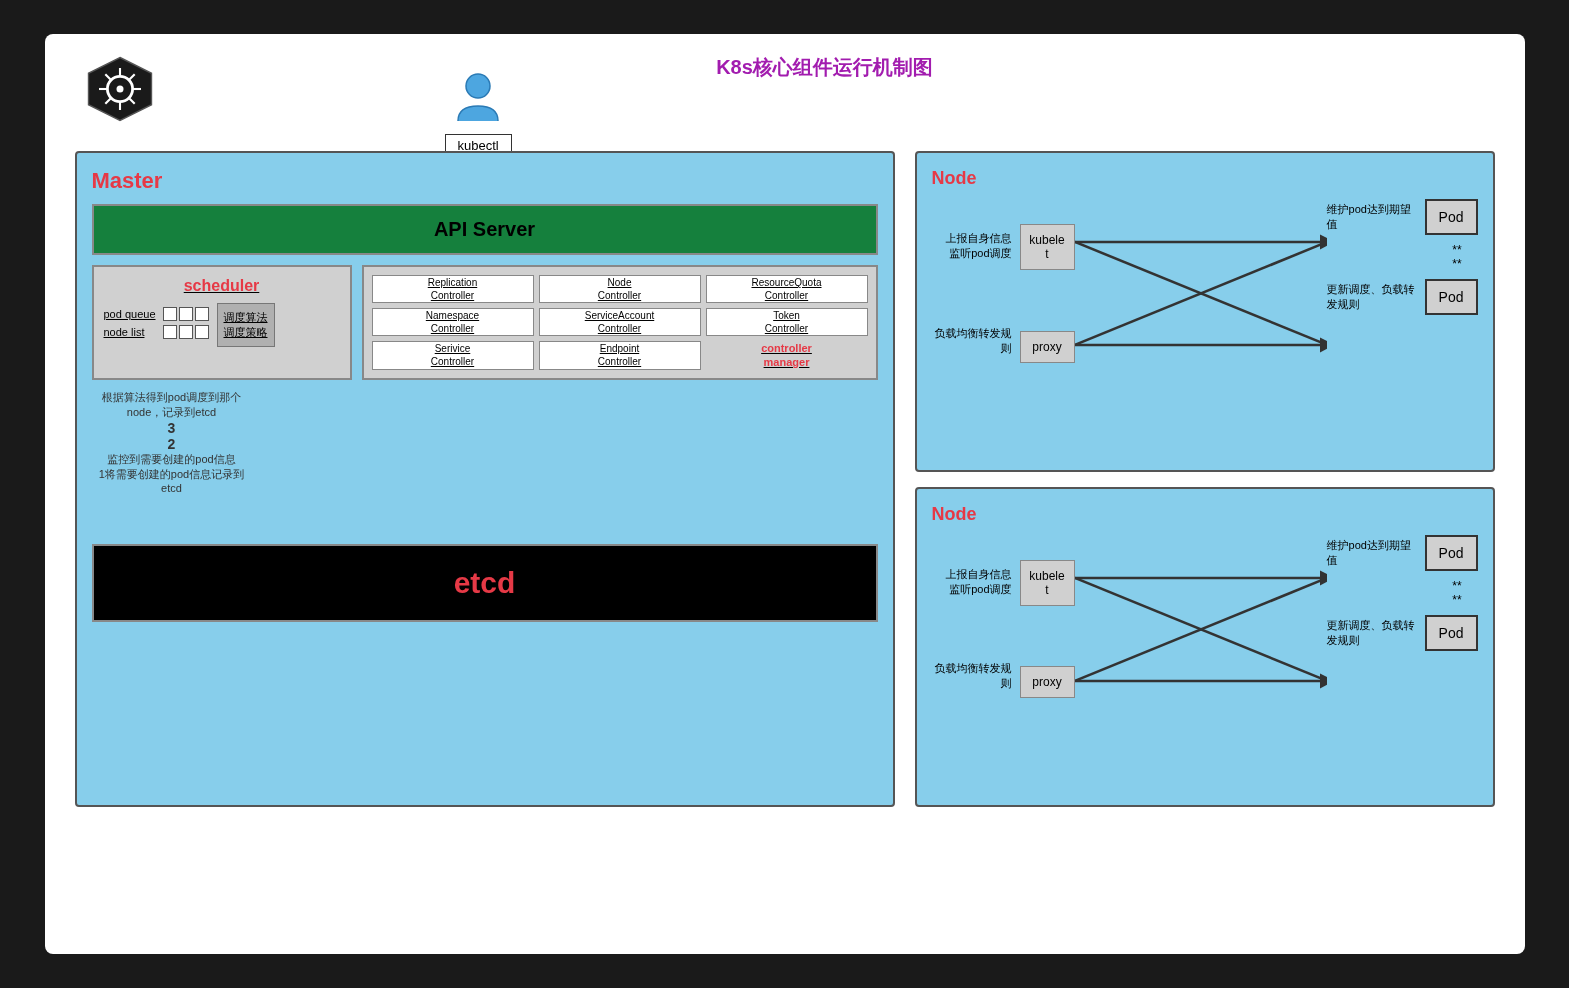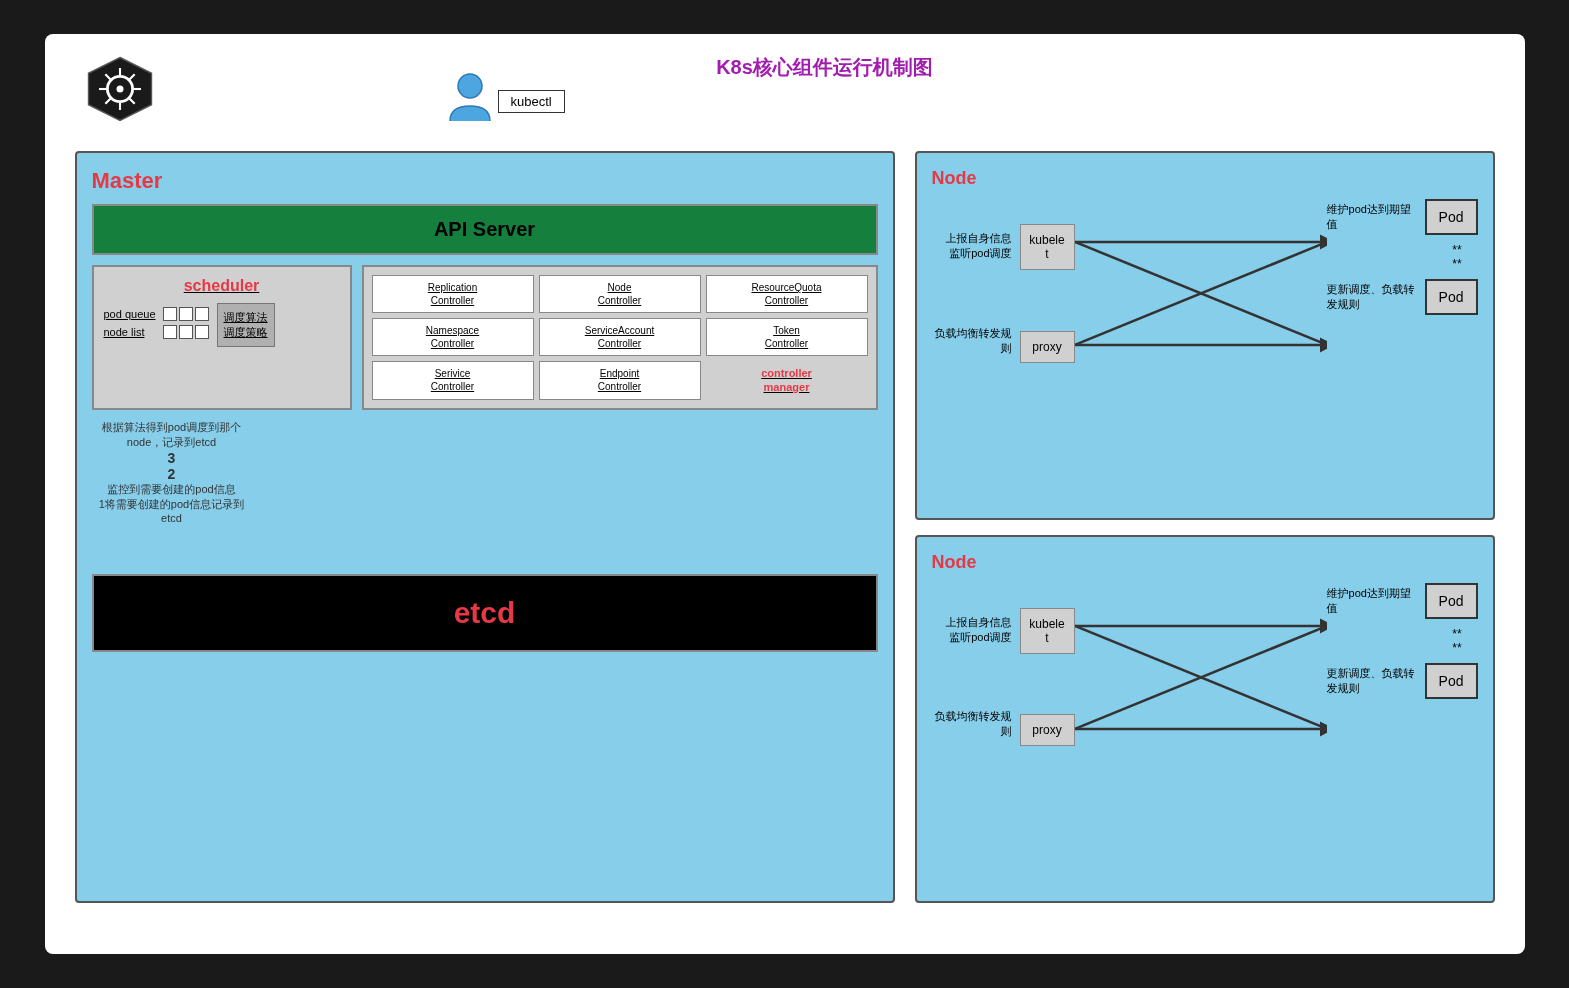--- a/index.html
+++ b/index.html
@@ -32,21 +32,21 @@
       position: absolute;
       top: 20px;
       left: 40px;
       width: 70px;
       height: 70px;
     }
     .content-area {
       display: flex;
       gap: 20px;
       margin-top: 8px;
-      height: 752px;
+      height: 656px;
     }
     
     .master-section {
       flex: 0 0 820px;
       background: #87CEEB;
       border: 2px solid #555;
       border-radius: 4px;
       padding: 15px;
       position: relative;
     }
@@ -144,21 +144,20 @@
       padding: 8px;
     }
     .controller-grid {
       display: grid;
       grid-template-columns: 1fr 1fr 1fr;
       gap: 5px;
     }
     .ctrl-box {
       background: white;
       border: 1px solid #888;
-      padding: 5px;
       font-size: 10px;
       text-align: center;
       line-height: 1.3;
     }
     .ctrl-box.red-text {
       color: #e63946;
       font-weight: bold;
       font-size: 11px;
       background: #d0d0d0;
       border: none;
@@ -215,21 +214,21 @@
     
     .diagram-wrapper {
       position: relative;
       margin-top: 70px;
     }
     .user-float {
       position: absolute;
       top: -80px;
       left: 370px;
       display: flex;
-      flex-direction: row;
+      flex-direction: column;
       align-items: center;
       gap: 3px;
     }
     
     .desc-row {
       display: flex;
       justify-content: space-between;
       margin-top: 6px;
       font-size: 11px;
       color: #333;

